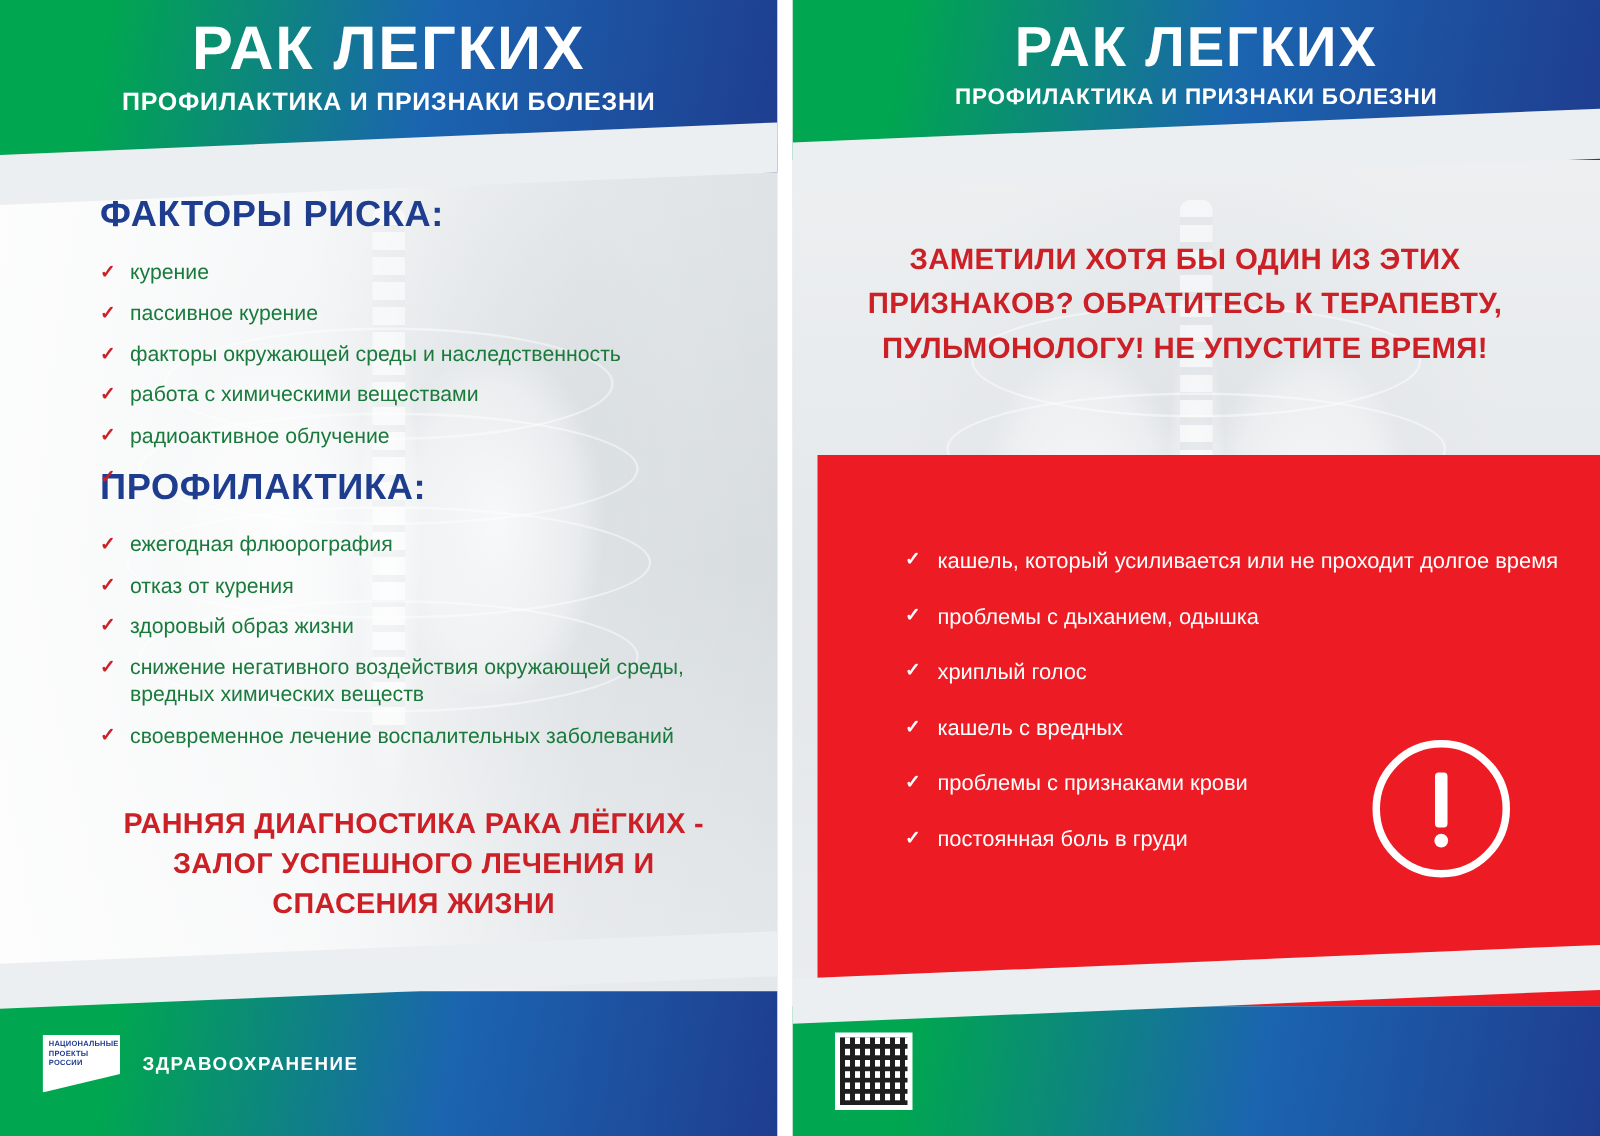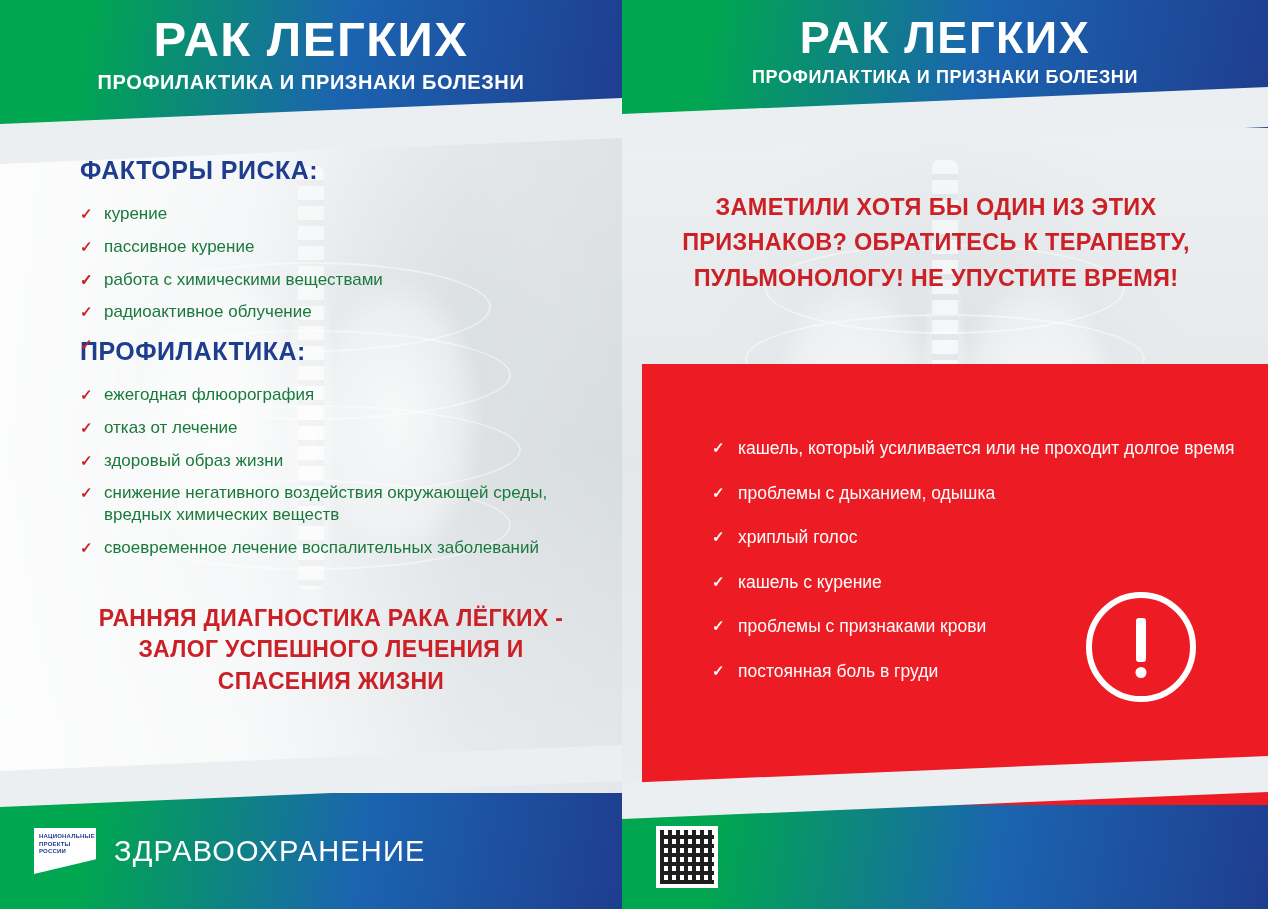--- a/index.html
+++ b/index.html
@@ -7,20 +7,21 @@
     width: 1280px; height: 909px;
     background: #ffffff;
     font-family: "Liberation Sans", sans-serif;
     overflow: hidden;
   }
 
   .poster {
     position: relative;
     width: 1280px; height: 909px;
     display: flex;
+    gap: 12px;
     background: #ffffff;
   }
 
   
   .panel {
     position: relative;
     overflow: hidden;
     background: #e9ecef;
   }
   .panel-left  { width: 622px; height: 909px; }
@@ -119,21 +120,21 @@
 
   .content {
     position: relative;
     z-index: 3;
     padding: 44px 40px 0 80px;
   }
 
   .section-heading {
     color: #1f3d8f;
     font-weight: bold;
-    font-size: 25px;
+    font-size: 29px;
     letter-spacing: 0.5px;
     margin-bottom: 18px;
   }
   .heading-2 { margin-top: 14px; }
 
   ul.checklist { list-style: none; }
   ul.checklist li {
     position: relative;
     padding-left: 24px;
     margin-bottom: 11px;
@@ -200,22 +201,22 @@
     position: absolute;
     top: 5px; left: 5px; right: 4px;
     font-size: 6px;
     font-weight: bold;
     line-height: 1.25;
     color: #1f3d8f;
     letter-spacing: 0.2px;
   }
   .np-text {
     color: #ffffff;
-    font-weight: normal;
-    font-size: 29px;
+    font-weight: bold;
+    font-size: 15px;
     letter-spacing: 1.2px;
   }
 
   .footer-note {
     color: #ffffff;
     font-weight: bold;
     font-size: 13.5px;
     line-height: 1.45;
     letter-spacing: 0.2px;
     flex: 1;
@@ -324,30 +325,30 @@
         <div class="rib" style="top:43%; width:420px;"></div>
         <div class="rib" style="top:54%; width:400px;"></div>
       </div>
       <div class="body-overlay"></div>
 
       <div class="content">
         <div class="section-heading">ФАКТОРЫ РИСКА:</div>
         <ul class="checklist">
           <li><span class="tick">✓</span><span>курение</span></li>
           <li><span class="tick">✓</span><span>пассивное курение</span></li>
-          <li><span class="tick">✓</span></li>
+          <li><span class="tick">✓</span><span>факторы окружающей среды и наследственность</span></li>
           <li><span class="tick">✓</span><span>работа с химическими веществами</span></li>
           <li><span class="tick">✓</span><span>радиоактивное облучение</span></li>
           <li><span class="tick">✓</span></li>
         </ul>
 
         <div class="section-heading heading-2">ПРОФИЛАКТИКА:</div>
         <ul class="checklist">
           <li><span class="tick">✓</span><span>ежегодная флюорография</span></li>
-          <li><span class="tick">✓</span><span>отказ от лечение</span></li>
+          <li><span class="tick">✓</span><span>отказ от курения</span></li>
           <li><span class="tick">✓</span><span>здоровый образ жизни</span></li>
           <li><span class="tick">✓</span><span>снижение негативного воздействия окружающей среды, вредных химических веществ</span></li>
           <li><span class="tick">✓</span><span>своевременное лечение воспалительных заболеваний</span></li>
         </ul>
 
         <div class="slogan">РАННЯЯ ДИАГНОСТИКА РАКА ЛЁГКИХ - ЗАЛОГ УСПЕШНОГО ЛЕЧЕНИЯ И СПАСЕНИЯ ЖИЗНИ</div>
       </div>
     </div>
 
     <div class="footer">
@@ -378,21 +379,21 @@
       </div>
       <div class="body-overlay"></div>
 
       <div class="alert-heading">ЗАМЕТИЛИ ХОТЯ БЫ ОДИН ИЗ ЭТИХ ПРИЗНАКОВ? ОБРАТИТЕСЬ К ТЕРАПЕВТУ, ПУЛЬМОНОЛОГУ! НЕ УПУСТИТЕ ВРЕМЯ!</div>
 
       <div class="red-box">
         <ul>
           <li><span class="tick">✓</span><span>кашель, который усиливается или не проходит долгое время</span></li>
           <li><span class="tick">✓</span><span>проблемы с дыханием, одышка</span></li>
           <li><span class="tick">✓</span><span>хриплый голос</span></li>
-          <li><span class="tick">✓</span><span>кашель с курение</span></li>
+          <li><span class="tick">✓</span><span>кашель с вредных</span></li>
           <li><span class="tick">✓</span><span>проблемы с признаками крови</span></li>
           <li><span class="tick">✓</span><span>постоянная боль в груди</span></li>
         </ul>
         <div class="excl-circle"></div>
       </div>
     </div>
 
     <div class="footer">
       <div class="footer-inner">
         <div class="qr">

